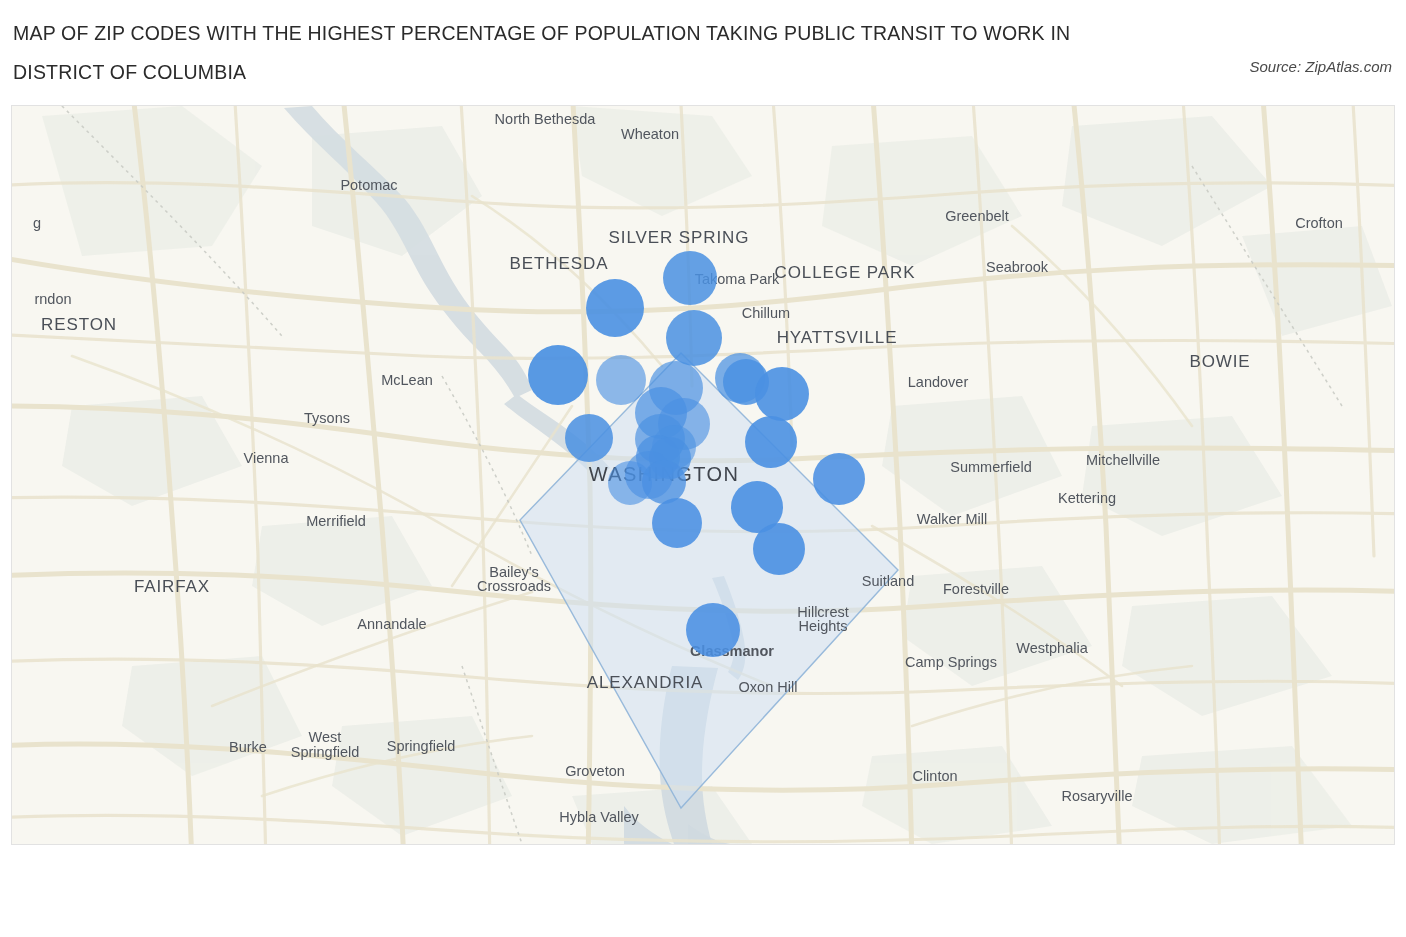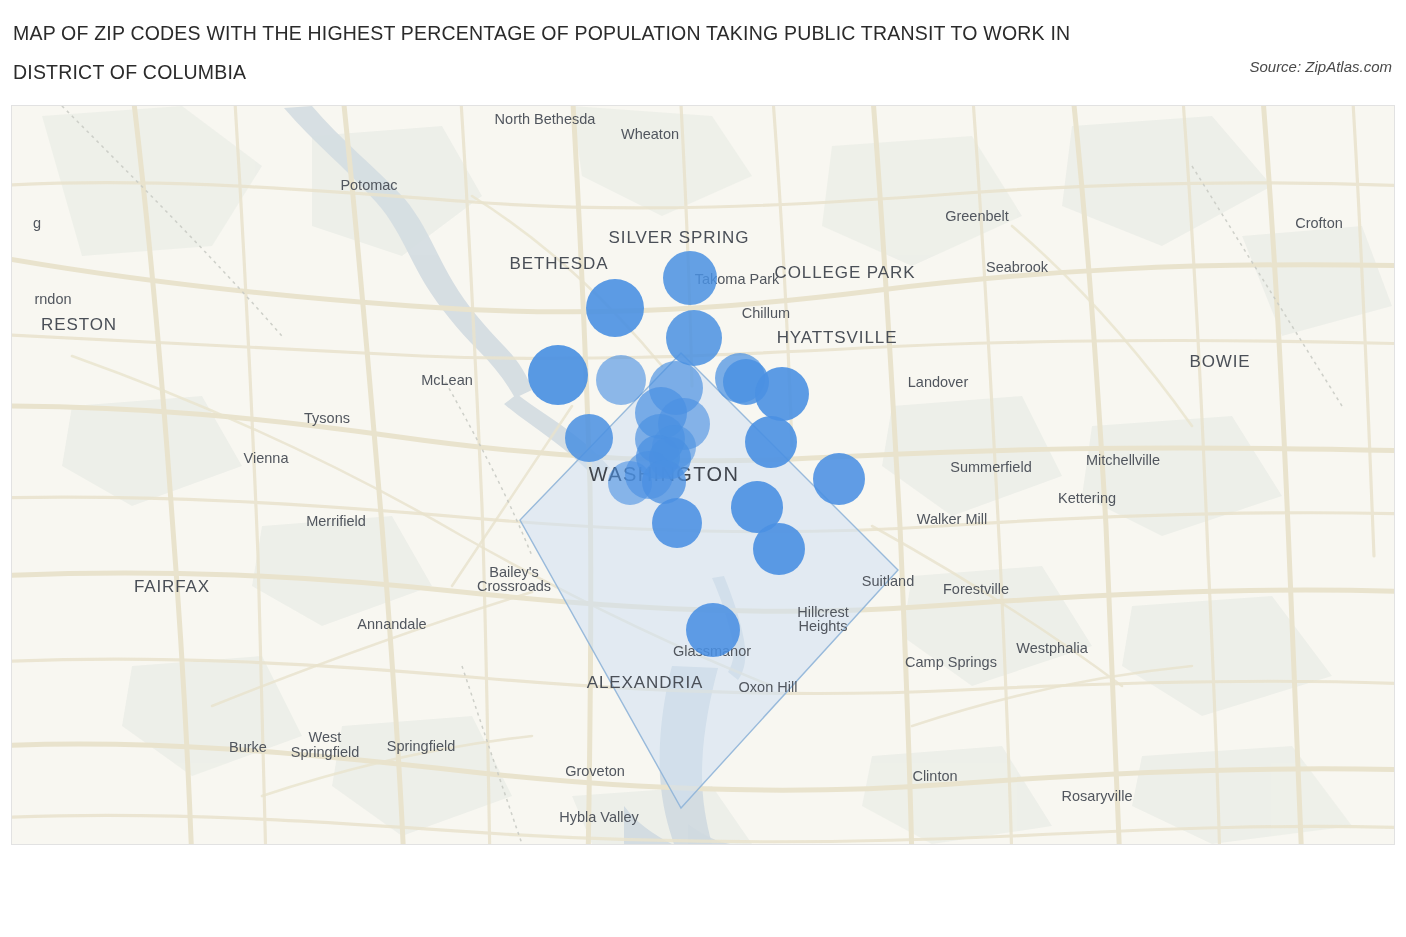--- a/index.html
+++ b/index.html
@@ -257,40 +257,40 @@
         <div class="map-label major" style="left: 547px; top: 158px;">BETHESDA</div>
         <div class="map-label minor" style="left: 705px; top: 173px;">Takoma Park</div>
         <div class="map-label major" style="left: 833px; top: 167px;">COLLEGE PARK</div>
         <div class="map-label minor" style="left: 985px; top: 161px;">Seabrook</div>
         <div class="map-label minor" style="left: 21px; top: 193px;">rndon</div>
         <div class="map-label minor" style="left: 5px; top: 117px;">g</div>
         <div class="map-label minor" style="left: 734px; top: 207px;">Chillum</div>
         <div class="map-label major" style="left: 67px; top: 219px;">RESTON</div>
         <div class="map-label major" style="left: 825px; top: 232px;">HYATTSVILLE</div>
         <div class="map-label major" style="left: 1208px; top: 256px;">BOWIE</div>
-        <div class="map-label minor" style="left: 415px; top: 274px;">McLean</div>
+        <div class="map-label minor" style="left: 375px; top: 274px;">McLean</div>
         <div class="map-label minor" style="left: 906px; top: 276px;">Landover</div>
         <div class="map-label minor" style="left: 295px; top: 312px;">Tysons</div>
         <div class="map-label minor" style="left: 234px; top: 352px;">Vienna</div>
         <div class="map-label minor" style="left: 959px; top: 361px;">Summerfield</div>
         <div class="map-label minor" style="left: 1091px; top: 354px;">Mitchellville</div>
         <div class="map-label city-big" style="left: 652px; top: 368px;">WASHINGTON</div>
         <div class="map-label minor" style="left: 1055px; top: 392px;">Kettering</div>
         <div class="map-label minor" style="left: 304px; top: 415px;">Merrifield</div>
         <div class="map-label minor" style="left: 920px; top: 413px;">Walker Mill</div>
         <div class="map-label minor" style="left: 482px; top: 466px;">Bailey's</div>
         <div class="map-label minor" style="left: 482px; top: 480px;">Crossroads</div>
         <div class="map-label minor" style="left: 856px; top: 475px;">Suitland</div>
         <div class="map-label minor" style="left: 944px; top: 483px;">Forestville</div>
         <div class="map-label major" style="left: 160px; top: 481px;">FAIRFAX</div>
         <div class="map-label minor" style="left: 791px; top: 506px;">Hillcrest</div>
         <div class="map-label minor" style="left: 791px; top: 520px;">Heights</div>
         <div class="map-label minor" style="left: 360px; top: 518px;">Annandale</div>
         <div class="map-label minor" style="left: 1020px; top: 542px;">Westphalia</div>
-        <div class="map-label minor" style="left: 680px; top: 545px;">Glassmanor</div>
+        <div class="map-label minor" style="left: 700px; top: 545px; font-weight: bold;">Glassmanor</div>
         <div class="map-label major" style="left: 633px; top: 577px;">ALEXANDRIA</div>
         <div class="map-label minor" style="left: 736px; top: 581px;">Oxon Hill</div>
         <div class="map-label minor" style="left: 887px; top: 556px; margin-left: 32px;">Camp Springs</div>
         <div class="map-label minor" style="left: 216px; top: 641px;">Burke</div>
         <div class="map-label minor" style="left: 293px; top: 631px;">West</div>
         <div class="map-label minor" style="left: 293px; top: 646px;">Springfield</div>
         <div class="map-label minor" style="left: 389px; top: 640px;">Springfield</div>
         <div class="map-label minor" style="left: 563px; top: 665px;">Groveton</div>
         <div class="map-label minor" style="left: 903px; top: 670px;">Clinton</div>
         <div class="map-label minor" style="left: 1065px; top: 690px;">Rosaryville</div>

